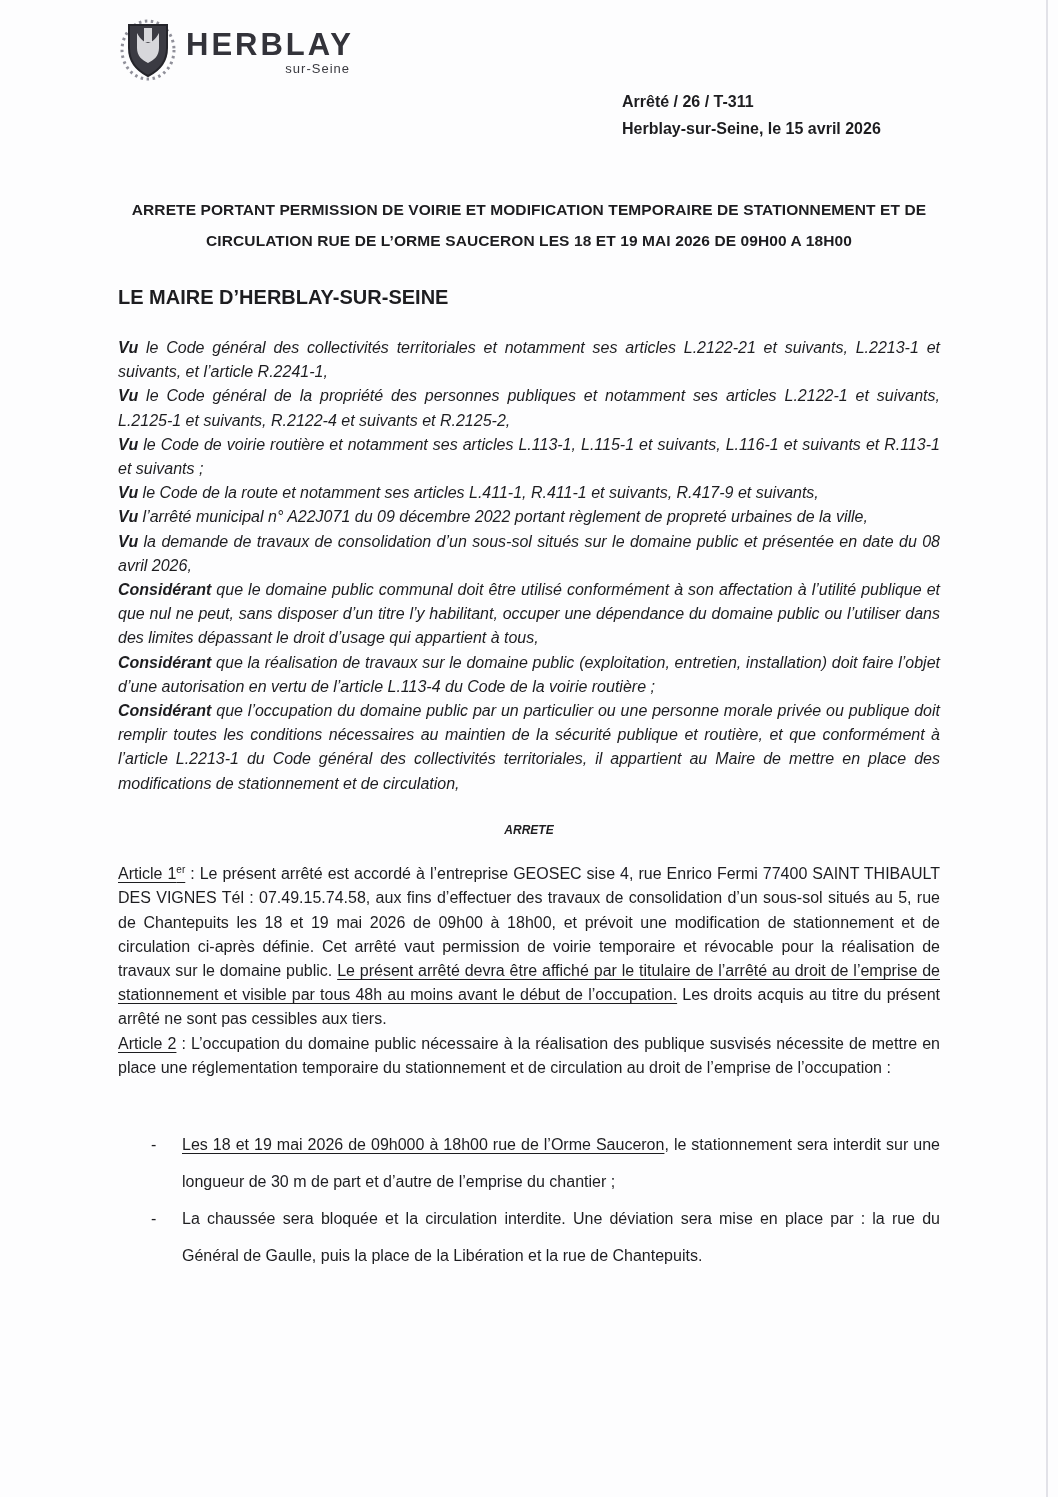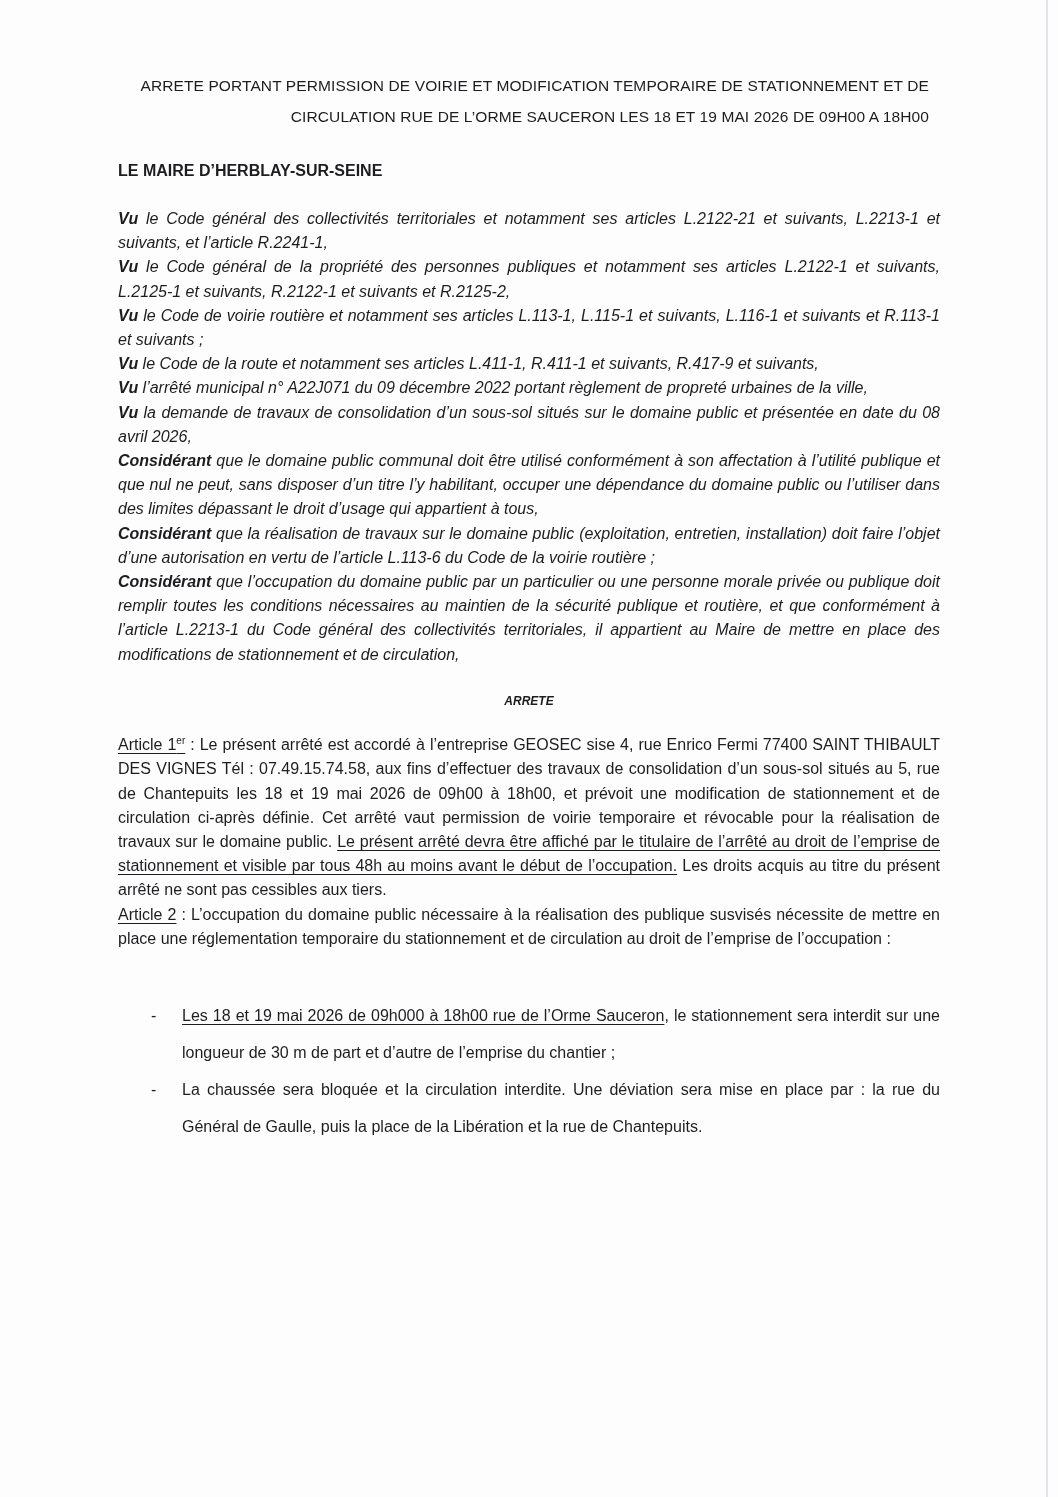--- a/index.html
+++ b/index.html
@@ -31,27 +31,27 @@
     letter-spacing: 1px; margin-top: 1px; padding-right: 4px;
   }
   .ref-block {
     margin-left: 504px; margin-top: 4px;
     font-weight: bold; font-size: 16px; line-height: 27px;
   }
 
   
   .doc-title {
     margin: 52px auto 0 auto;
-    font-size: 15.5px; font-weight: normal;
-    text-align: right; line-height: 31px;
+    font-size: 15.5px; font-weight: bold;
+    text-align: center; line-height: 31px;
     max-width: 800px; letter-spacing: 0.1px;
   }
   .mayor {
     margin: 30px 0 13px 0;
-    font-size: 16px; font-weight: bold;
+    font-size: 20px; font-weight: bold;
   }
 
   
   .bodytext { margin-top: 27px; font-style: italic; }
   .para {
     margin: 0; font-size: 16px; line-height: 24.2px;
     text-align: justify;
   }
   .para b { font-weight: bold; }
   .arrete-heading {
@@ -70,34 +70,52 @@
   }
   .bullet .marker { position: absolute; left: 33px; top: 0; }
 </style>
 </head>
 <body>
 
 <div class="scan-edge"></div>
 
 <div class="page">
 
+  <div class="top-row">
+    <div class="logo">
+      <svg width="60" height="66" viewBox="0 0 60 66" aria-hidden="true">
+        <ellipse cx="30" cy="32" rx="26" ry="29" fill="none" stroke="#90909a" stroke-width="3" stroke-dasharray="2.5 3.5"></ellipse>
+        <path d="M11 7 h38 v23 c0 15 -9 23 -19 28 c-10 -5 -19 -13 -19 -28 z" fill="#3b3b43" stroke="#24242a" stroke-width="2"></path>
+        <path d="M19 15 c4 7 7 9 11 10 c4 -1 7 -3 11 -10 v15 c0 8 -5 12 -11 15 c-6 -3 -11 -7 -11 -15 z" fill="#e9e9ec" opacity="0.9"></path>
+        <path d="M26 10 v14 h8 v-14" fill="#f2f2f4" opacity="0.85"></path>
+      </svg>
+      <div class="logo-text">
+        <div class="logo-name">HERBLAY</div>
+        <div class="logo-sub">sur-Seine</div>
+      </div>
+    </div>
+    <div class="ref-block">
+      <div>Arrêté / 26 / T-311</div>
+      <div>Herblay-sur-Seine, le 15 avril 2026</div>
+    </div>
+  </div>
 
   <h1 class="doc-title">ARRETE PORTANT PERMISSION DE VOIRIE ET MODIFICATION TEMPORAIRE DE STATIONNEMENT ET DE CIRCULATION RUE DE L’ORME SAUCERON LES 18 ET 19 MAI 2026 DE 09H00 A 18H00</h1>
 
   <p class="mayor">LE MAIRE D’HERBLAY-SUR-SEINE</p>
 
   <section class="bodytext">
     <p class="para"><b>Vu</b><span> le Code général des collectivités territoriales et notamment ses articles L.2122-21 et suivants, L.2213-1 et suivants, et l’article R.2241-1,</span></p>
-    <p class="para"><b>Vu</b><span> le Code général de la propriété des personnes publiques et notamment ses articles L.2122-1 et suivants, L.2125-1 et suivants, R.2122-1 et suivants et R.2125-2,</span></p>
+    <p class="para"><b>Vu</b><span> le Code général de la propriété des personnes publiques et notamment ses articles L.2122-1 et suivants, L.2125-1 et suivants, R.2122-4 et suivants et R.2125-2,</span></p>
     <p class="para"><b>Vu</b><span> le Code de voirie routière et notamment ses articles L.113-1, L.115-1 et suivants, L.116-1 et suivants et R.113-1 et suivants ;</span></p>
     <p class="para"><b>Vu</b><span> le Code de la route et notamment ses articles L.411-1, R.411-1 et suivants, R.417-9 et suivants,</span></p>
     <p class="para"><b>Vu</b><span> l’arrêté municipal n° A22J071 du 09 décembre 2022 portant règlement de propreté urbaines de la ville,</span></p>
     <p class="para"><b>Vu</b><span> la demande de travaux de consolidation d’un sous-sol situés sur le domaine public et présentée en date du 08 avril 2026,</span></p>
     <p class="para"><b>Considérant</b><span> que le domaine public communal doit être utilisé conformément à son affectation à l’utilité publique et que nul ne peut, sans disposer d’un titre l’y habilitant, occuper une dépendance du domaine public ou l’utiliser dans des limites dépassant le droit d’usage qui appartient à tous,</span></p>
-    <p class="para"><b>Considérant</b><span> que la réalisation de travaux sur le domaine public (exploitation, entretien, installation) doit faire l’objet d’une autorisation en vertu de l’article L.113-6 du Code de la voirie routière ;</span></p>
+    <p class="para"><b>Considérant</b><span> que la réalisation de travaux sur le domaine public (exploitation, entretien, installation) doit faire l’objet d’une autorisation en vertu de l’article L.113-4 du Code de la voirie routière ;</span></p>
     <p class="para"><b>Considérant</b><span> que l’occupation du domaine public par un particulier ou une personne morale privée ou publique doit remplir toutes les conditions nécessaires au maintien de la sécurité publique et routière, et que conformément à l’article L.2213-1 du Code général des collectivités territoriales, il appartient au Maire de mettre en place des modifications de stationnement et de circulation,</span></p>
   </section>
 
   <h2 class="arrete-heading">ARRETE</h2>
 
   <p class="para"><span class="art-label"><span>Article 1</span><sup>er</sup></span><span> : Le présent arrêté est accordé à l’entreprise GEOSEC sise 4, rue Enrico Fermi 77400 SAINT THIBAULT DES VIGNES Tél : 07.49.15.74.58, aux fins d’effectuer des travaux de consolidation d’un sous-sol situés au 5, rue de Chantepuits les 18 et 19 mai 2026 de 09h00 à 18h00, et prévoit une modification de stationnement et de circulation ci-après définie. Cet arrêté vaut permission de voirie temporaire et révocable pour la réalisation de travaux sur le domaine public. </span><span class="u">Le présent arrêté devra être affiché par le titulaire de l’arrêté au droit de l’emprise de stationnement et visible par tous 48h au moins avant le début de l’occupation.</span><span> Les droits acquis au titre du présent arrêté ne sont pas cessibles aux tiers.</span></p>
 
   <p class="para"><span class="art-label">Article 2</span><span> : L’occupation du domaine public nécessaire à la réalisation des publique susvisés nécessite de mettre en place une réglementation temporaire du stationnement et de circulation au droit de l’emprise de l’occupation :</span></p>
 
   <ul class="bullets">

